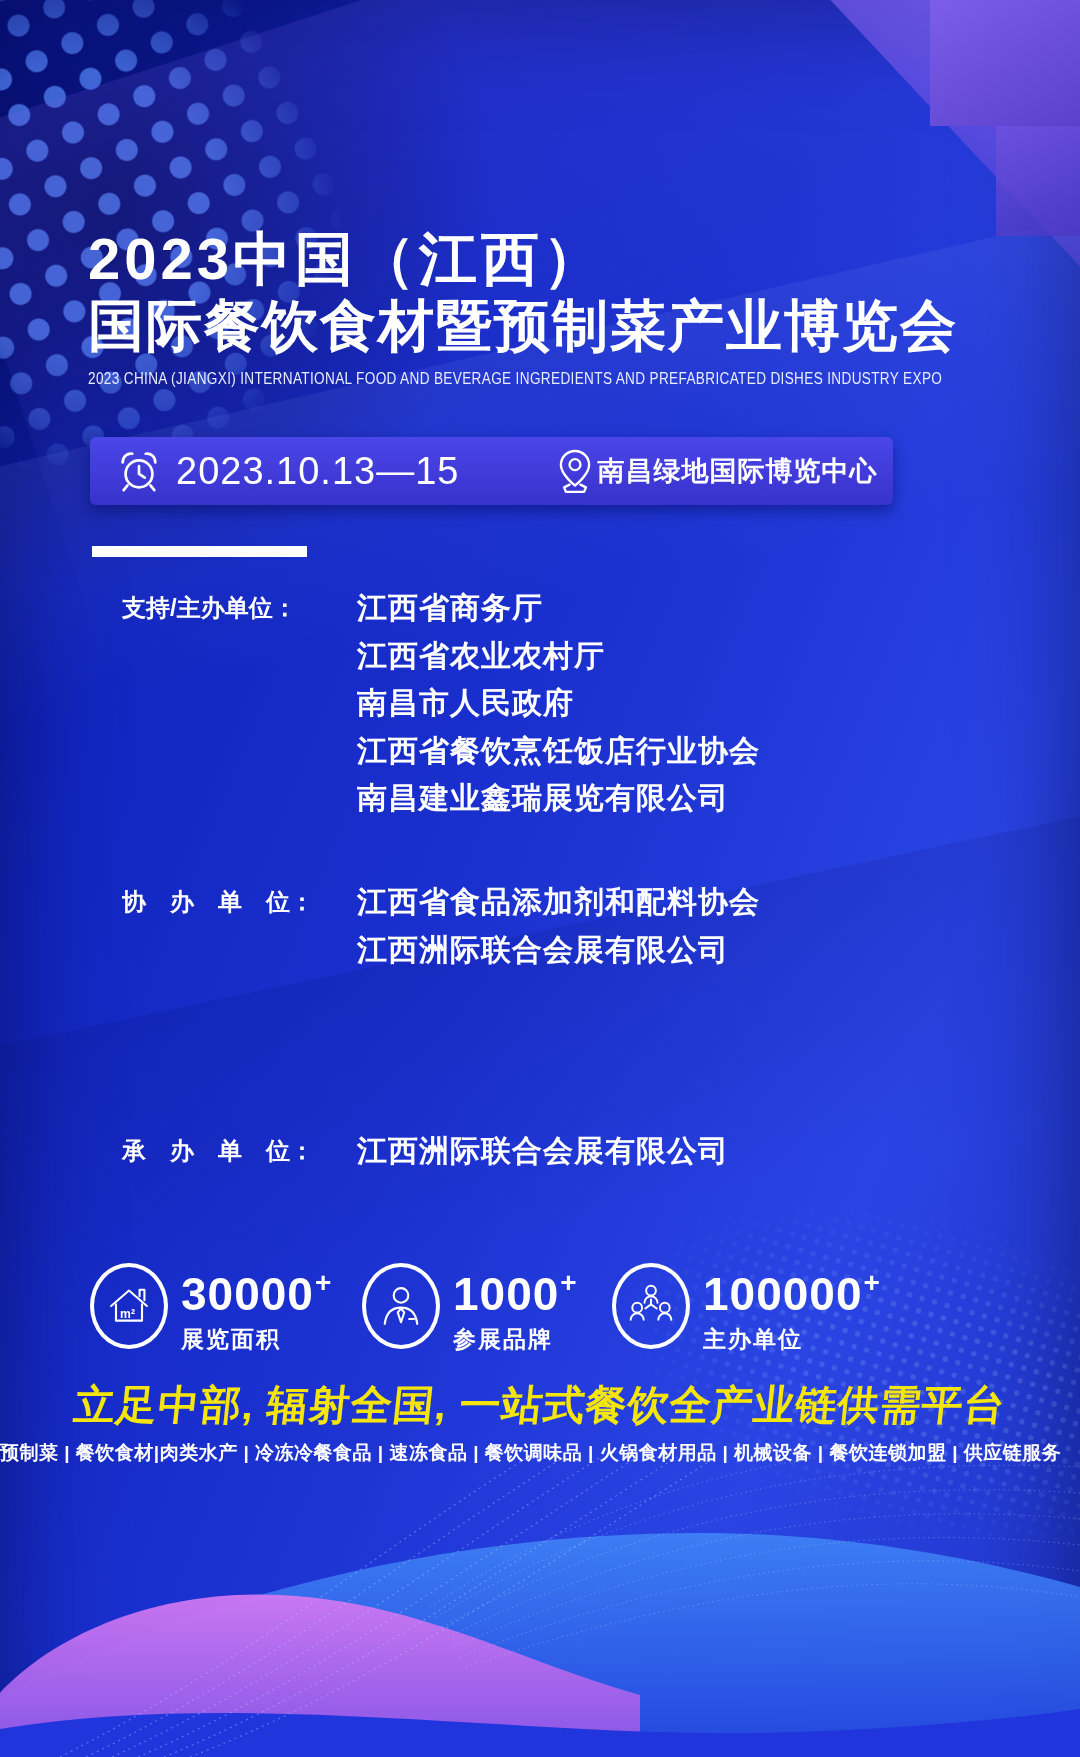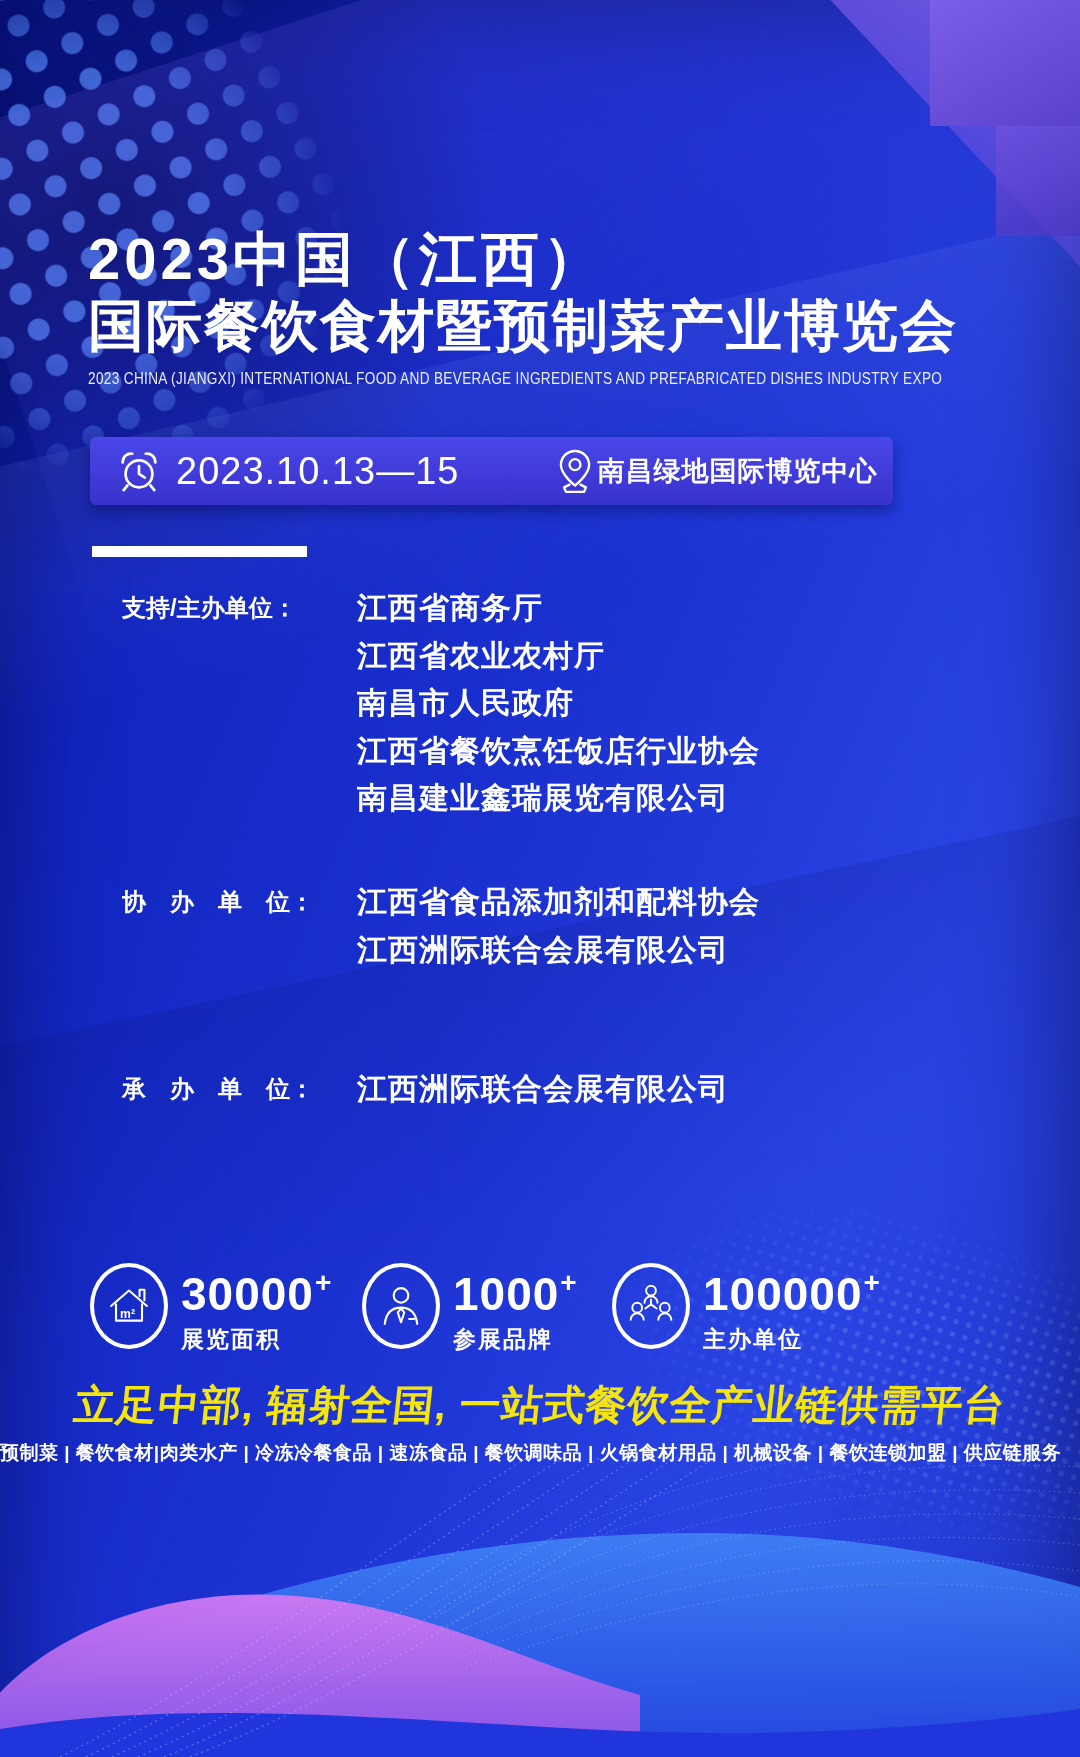--- a/index.html
+++ b/index.html
@@ -50,21 +50,21 @@
   .ic-alarm{margin-left:26px;}
   .bar-date{margin-left:14px;font-size:38px;font-weight:400;letter-spacing:1px;white-space:nowrap;}
   .ic-pin{margin-left:96px;}
   .bar-venue{margin-left:2px;font-size:27px;font-weight:700;letter-spacing:1px;white-space:nowrap;}
 
   .divider{position:absolute;left:92px;top:546px;width:215px;height:11px;background:#fff;}
 
   .org{position:absolute;left:90px;display:flex;align-items:flex-start;}
   .org-host{top:584px;}
   .org-co{top:878px;}
-  .org-ut{top:1065px;}
+  .org-ut{top:1127px;}
   .org-label{width:222px;flex:none;font-size:24px;font-weight:700;line-height:47.5px;white-space:nowrap;margin-left:32px;}
   .org-lines{margin-left:13px;font-size:30px;font-weight:700;line-height:47.5px;letter-spacing:1px;}
   .org-lines div{white-space:nowrap;}
 
   .stat{position:absolute;top:1261px;display:flex;align-items:flex-start;}
   .stat-1{left:90px;}
   .stat-2{left:362px;}
   .stat-3{left:612px;}
   .stat-circle{flex:none;width:70px;height:78px;border:4px solid #fff;border-radius:50%;
     display:flex;align-items:center;justify-content:center;margin-top:2px;}

